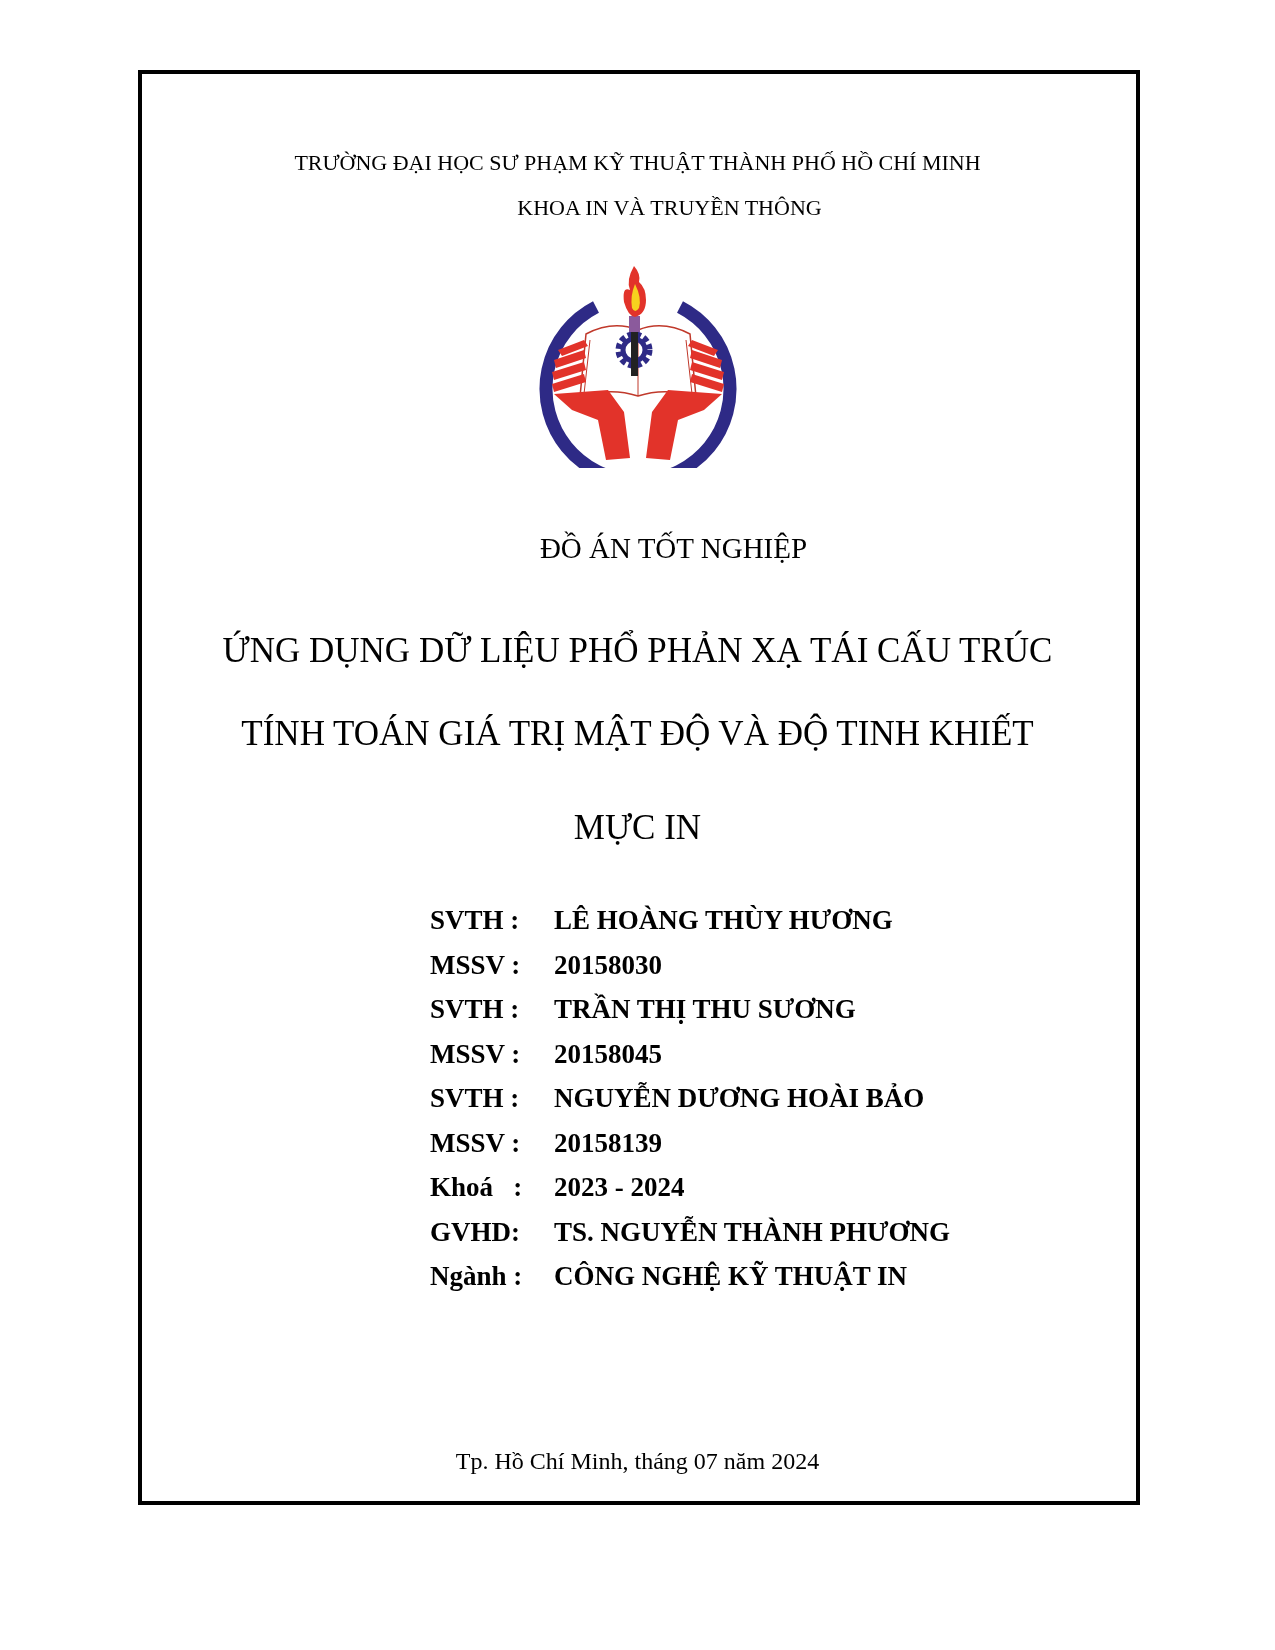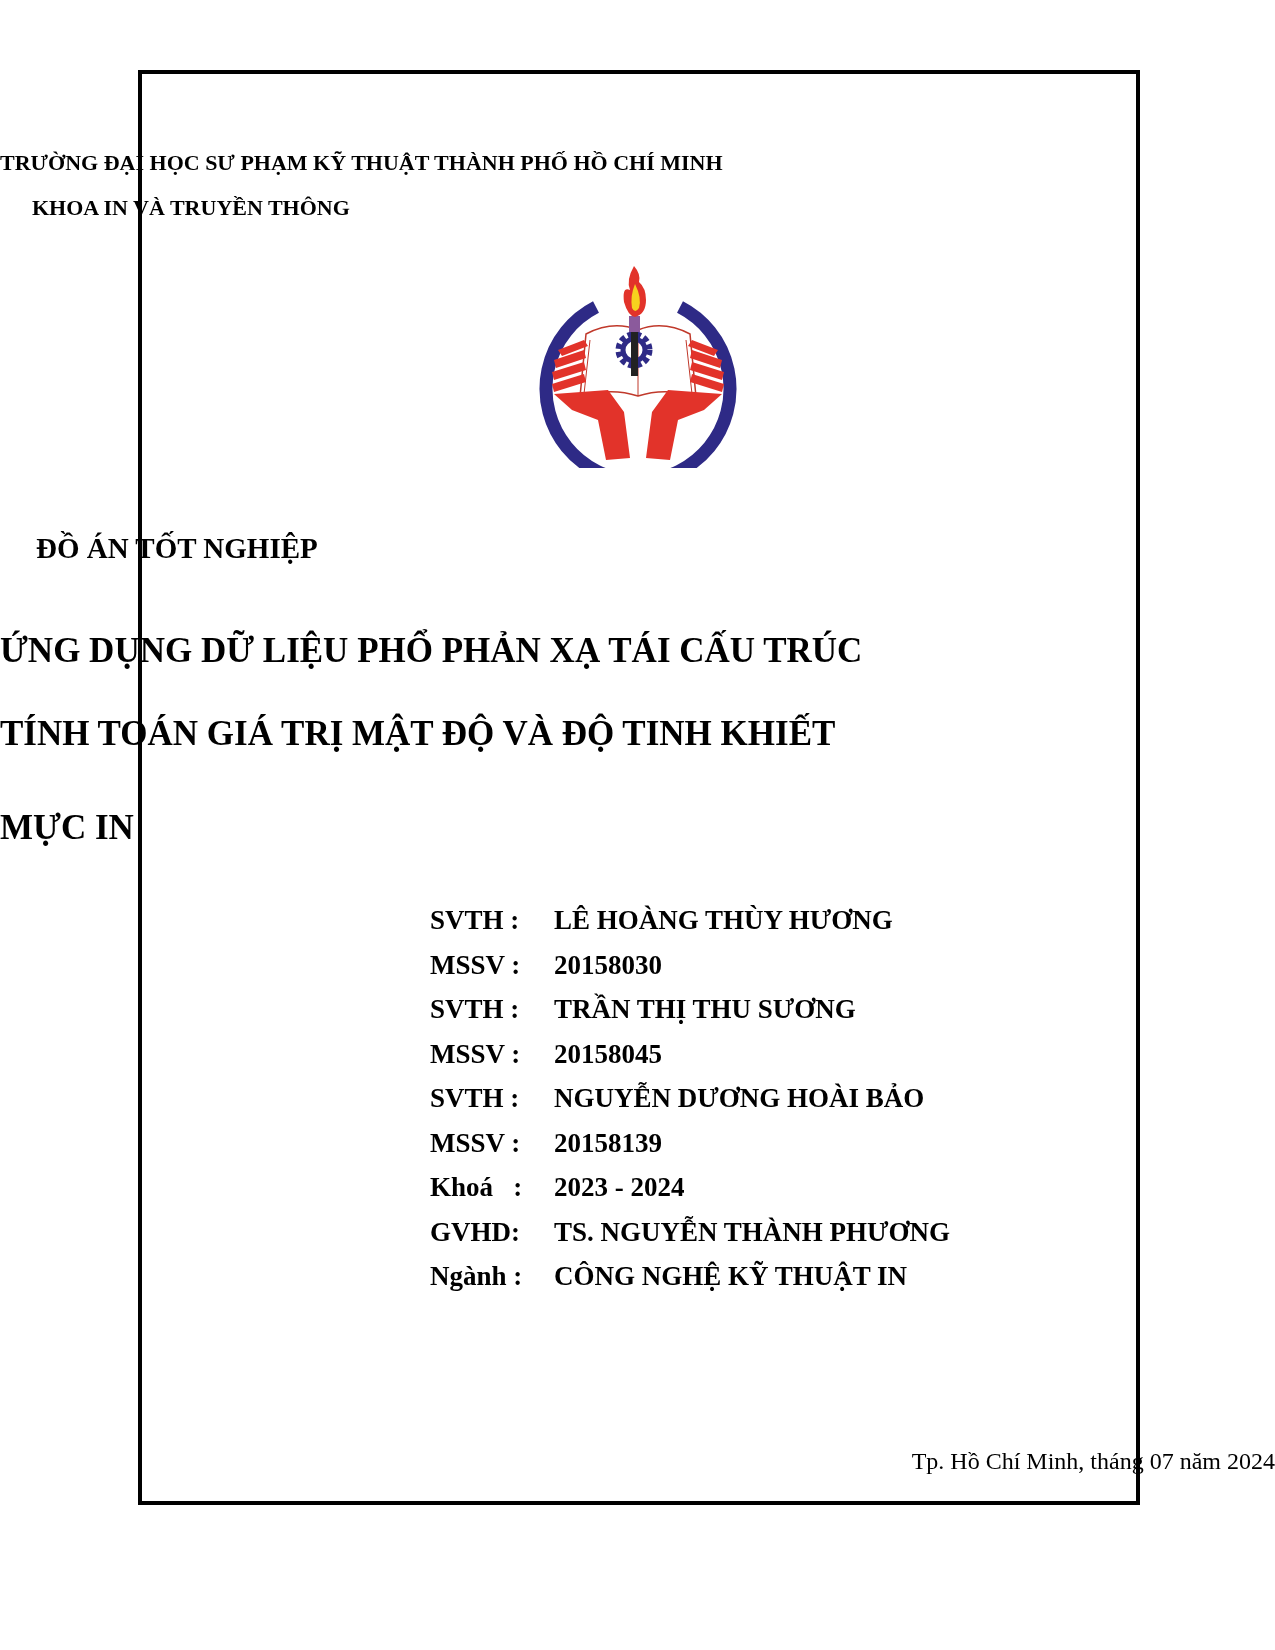--- a/index.html
+++ b/index.html
@@ -1,27 +1,27 @@
 <!DOCTYPE html>
 <html><head>
 <meta charset="utf-8">
 <style>
   html,body{margin:0;padding:0;background:#fff;}
   body{width:1275px;height:1650px;position:relative;overflow:hidden;font-family:"Liberation Serif","DejaVu Serif",serif;color:#000;}
   .frame{position:absolute;left:138px;top:70px;width:994px;height:1427px;border:4px solid #000;box-sizing:content-box;}
-  .center{position:absolute;left:0;width:1275px;text-align:left;font-weight:bold;white-space:nowrap;}
+  .center{position:absolute;left:0;width:1275px;text-align:center;font-weight:normal;white-space:nowrap;}
   .hdr{font-size:22px;letter-spacing:0px;}
   .degree{font-size:29px;padding-left:36px;}
   .title{font-size:35px;}
   .logo{position:absolute;left:538px;top:262px;width:200px;height:206px;}
   .fields{position:absolute;left:430px;top:898px;font-weight:bold;font-size:27px;}
   .row{height:44.5px;line-height:44.5px;white-space:nowrap;position:relative;}
   .lbl{display:inline-block;width:124px;}
   .val{display:inline-block;}
-  .footer{position:absolute;left:0;width:1275px;text-align:right;top:1448px;font-size:24px;white-space:nowrap;}
+  .footer{position:absolute;left:0;width:1275px;text-align:center;top:1448px;font-size:24px;white-space:nowrap;}
 </style>
 </head>
 <body>
 
 <div class="frame"></div>
 
 <div class="center hdr" style="top:150px;">TRƯỜNG ĐẠI HỌC SƯ PHẠM KỸ THUẬT THÀNH PHỐ HỒ CHÍ MINH</div>
 <div class="center hdr" style="top:195px;margin-left:32px;">KHOA IN VÀ TRUYỀN THÔNG</div>
 
 <div class="logo">

